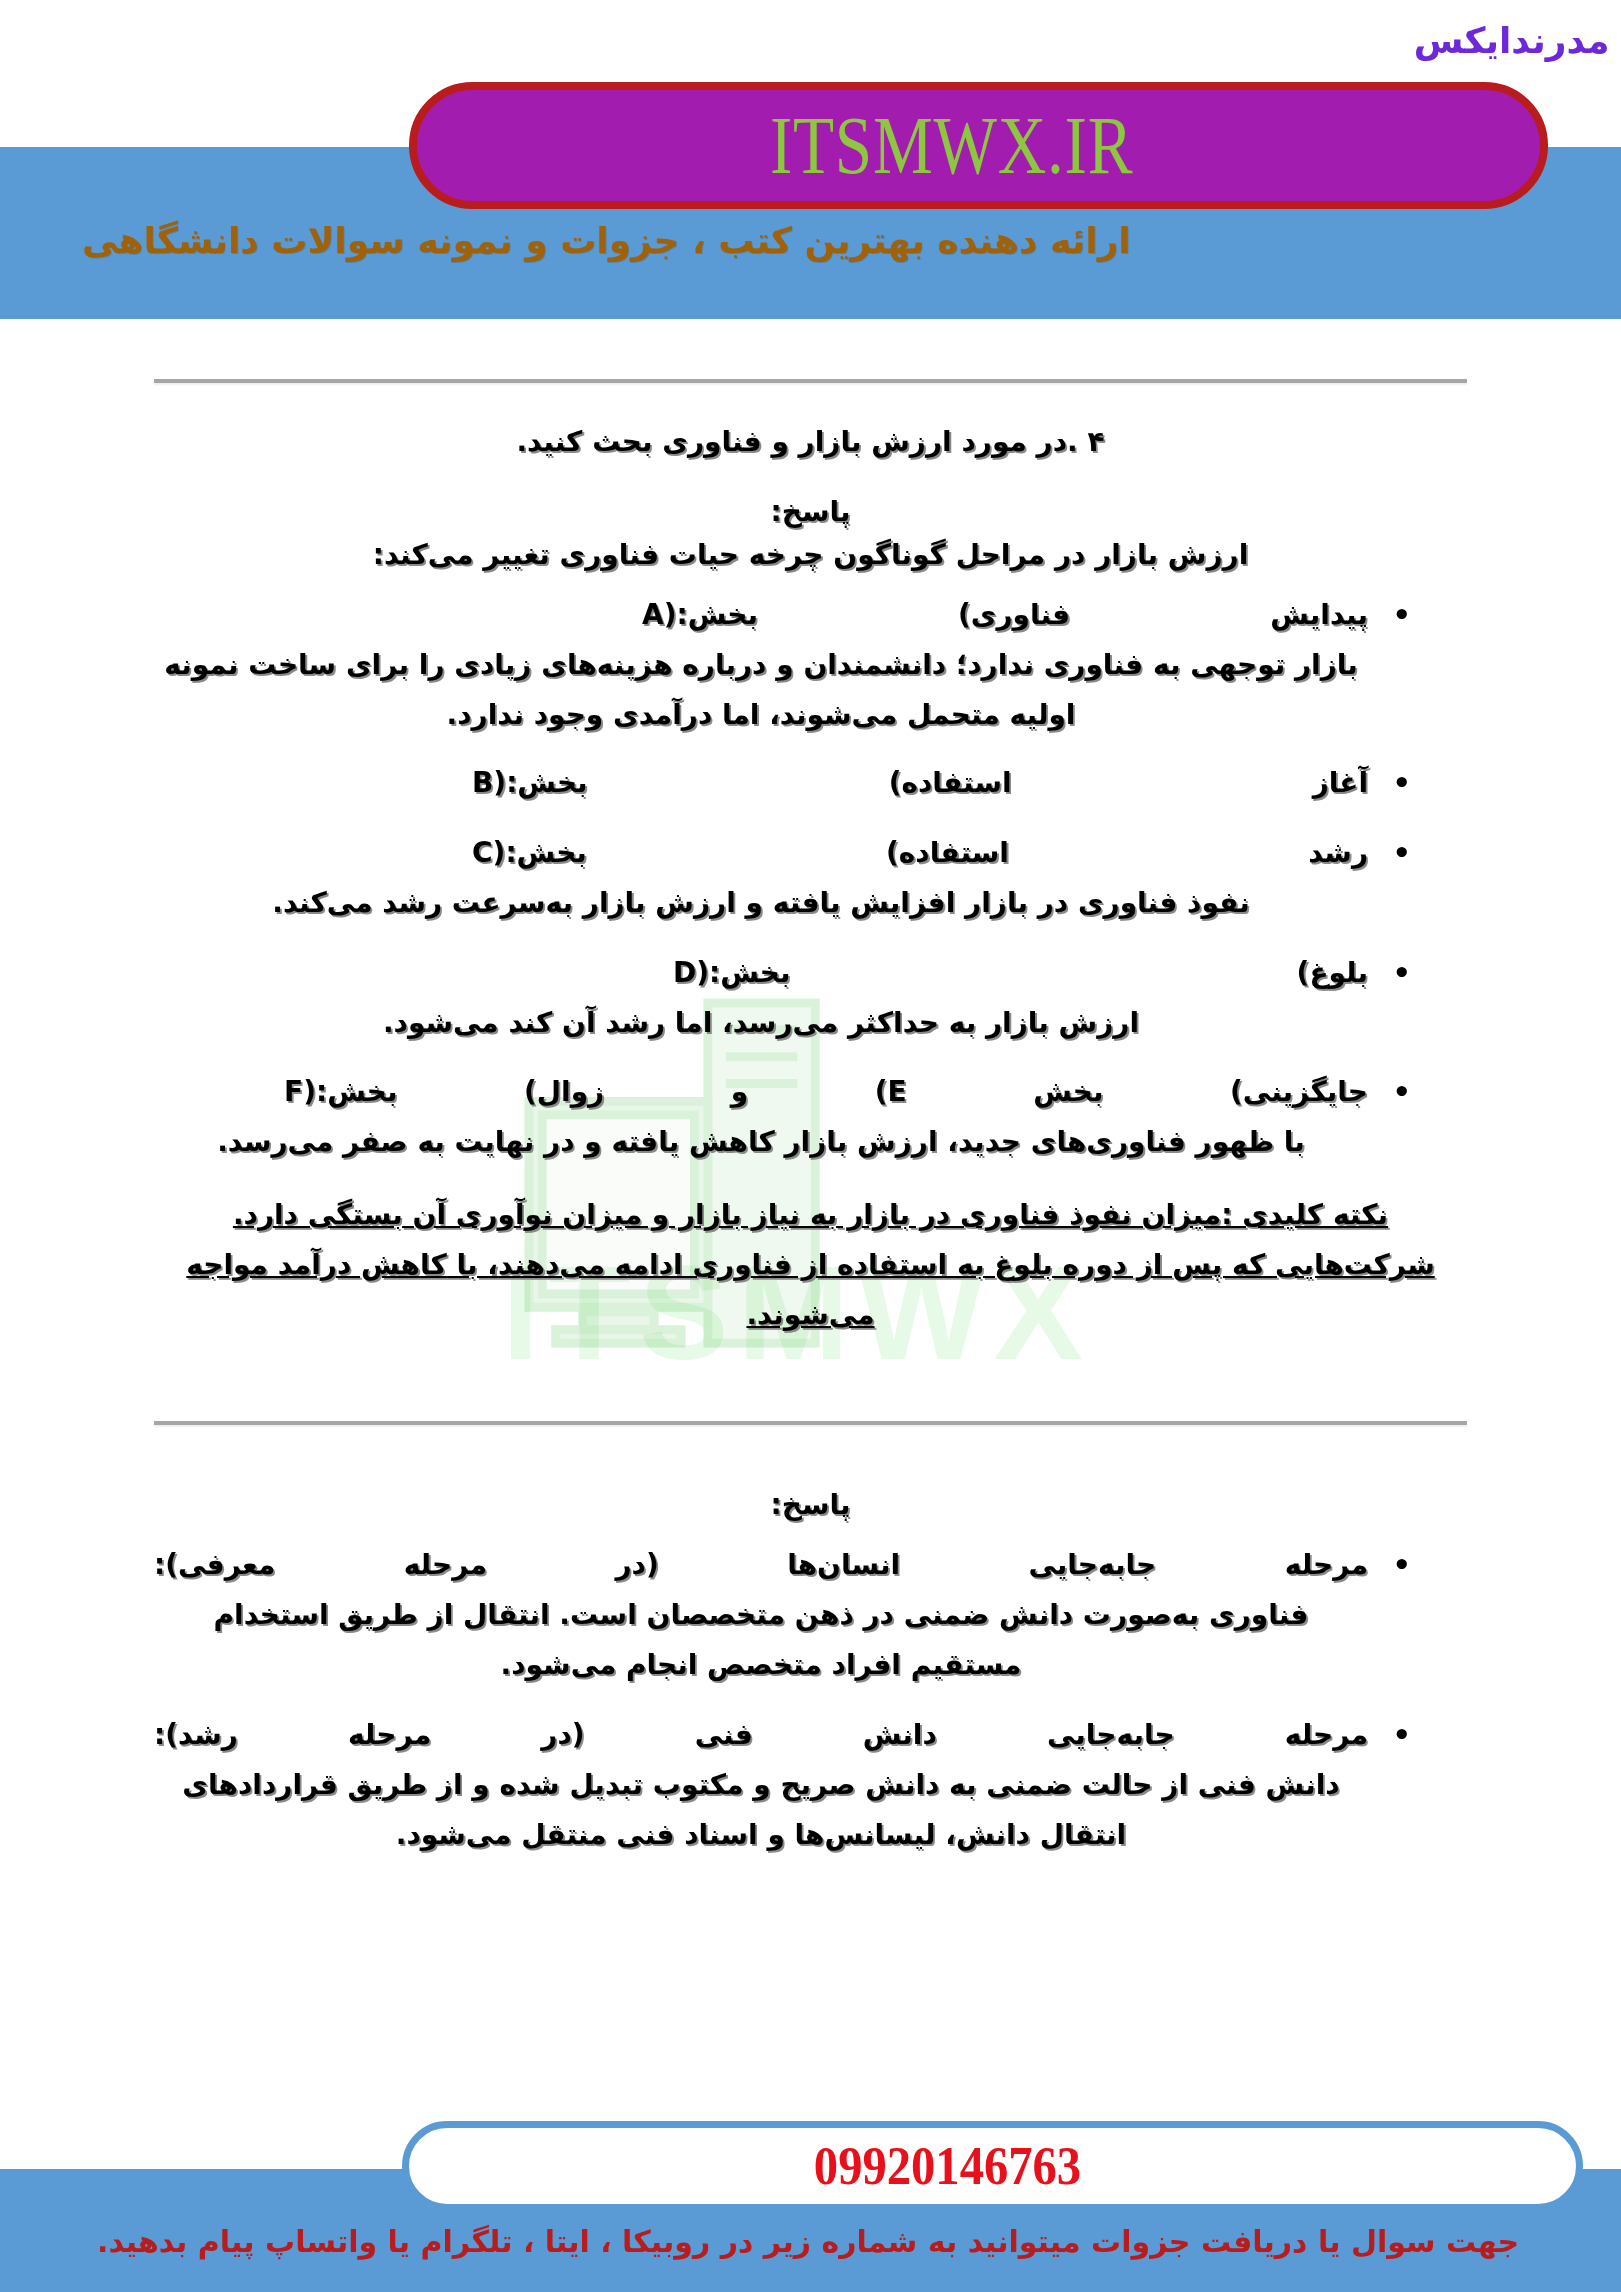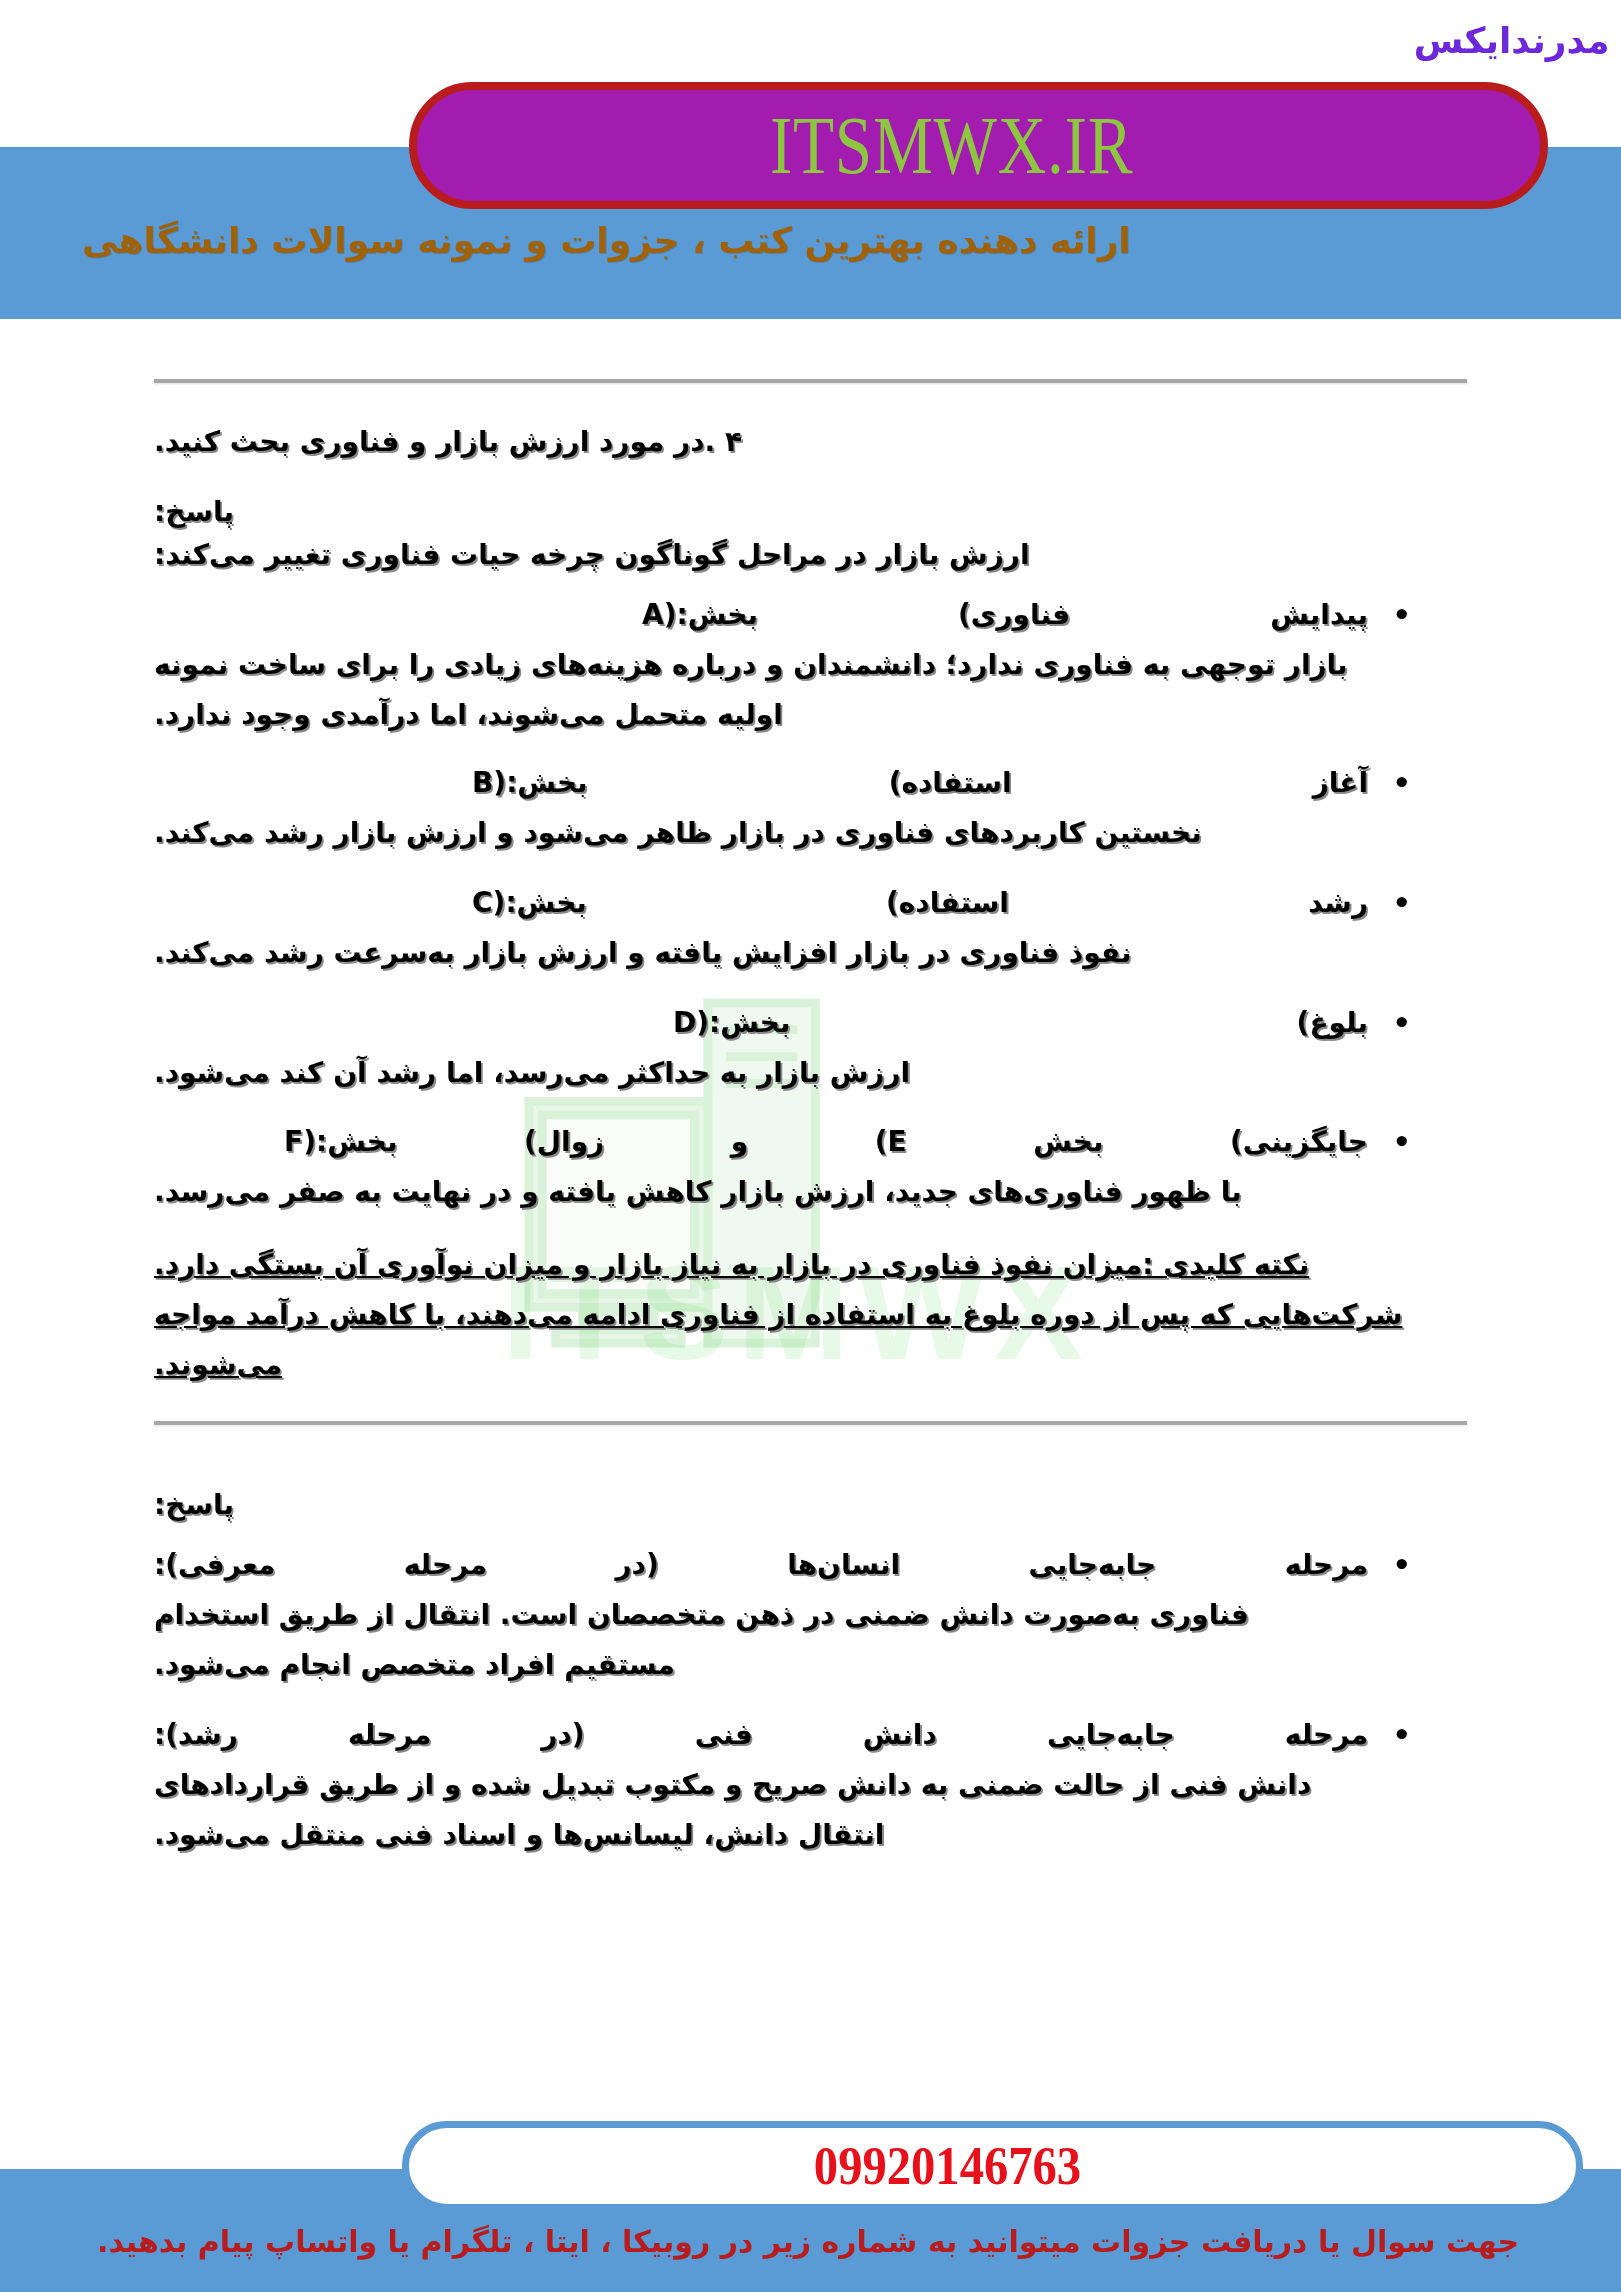--- a/index.html
+++ b/index.html
@@ -25,21 +25,21 @@
   }
   .tagline {
     position:absolute; top:220px; left:82px; font-size:36px; font-weight:bold; color:#a16207;
     direction:rtl; text-shadow:0.9px 0.9px 0 rgba(0,0,0,0.15);
   }
   .hr {
     position:absolute; left:154px; width:1313px; height:3.6px; background:#a6a6a6;
     box-shadow:0 1.8px 1.8px rgba(0,0,0,0.08);
   }
   .content {
-    position:absolute; left:154px; width:1313px; direction:rtl; text-align:left;
+    position:absolute; left:154px; width:1313px; direction:rtl; text-align:center;
     font-weight:bold; font-size:28px; line-height:50px;
     text-shadow:1.8px 1.8px 0 #8a8a8a;
   }
   .content p { margin:0; }
   .bullets { list-style:none; margin:0; padding:0; }
   .bullet {
     position:relative; padding-right:99px; margin:0;
   }
   .bullet::before {
     content:"•"; position:absolute; right:56px; top:0; font-size:29px; text-shadow:none;
@@ -111,21 +111,20 @@
         <span>بخش:(A</span>
       </div>
       <p>بازار توجهی به فناوری ندارد؛ دانشمندان و درباره هزینه‌های زیادی را برای ساخت نمونه اولیه متحمل می‌شوند، اما درآمدی وجود ندارد.</p>
     </li>
     <li class="bullet" style="margin-top:18px;">
       <div class="bullet-head" style="padding-left:318px;">
         <span>آغاز</span>
         <span>استفاده)</span>
         <span>بخش:(B</span>
       </div>
-      <p>نخستین کاربردهای فناوری در بازار ظاهر می‌شود و ارزش بازار رشد می‌کند.</p>
     </li>
     <li class="bullet" style="margin-top:19.7px;">
       <div class="bullet-head" style="padding-left:318px;">
         <span>رشد</span>
         <span>استفاده)</span>
         <span>بخش:(C</span>
       </div>
       <p>نفوذ فناوری در بازار افزایش یافته و ارزش بازار به‌سرعت رشد می‌کند.</p>
     </li>
     <li class="bullet" style="margin-top:19.7px;">

